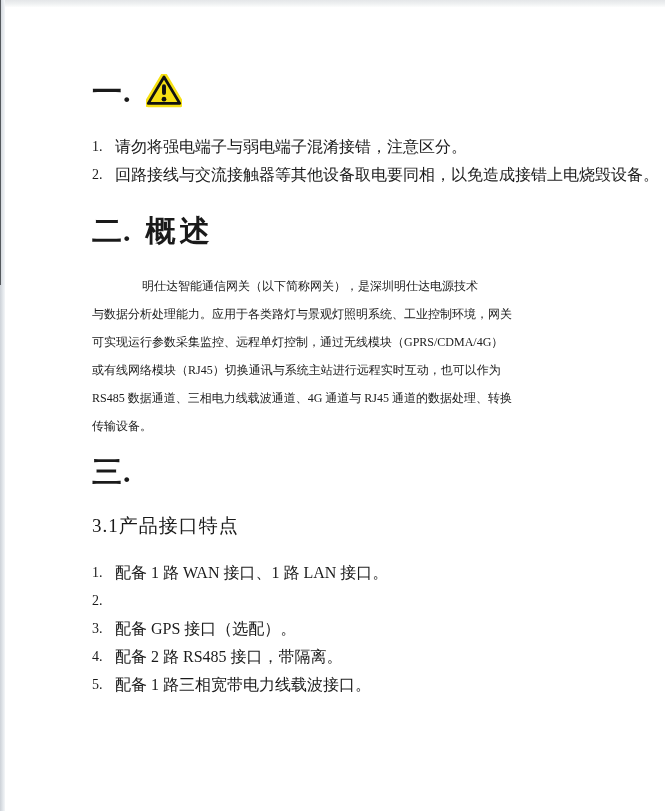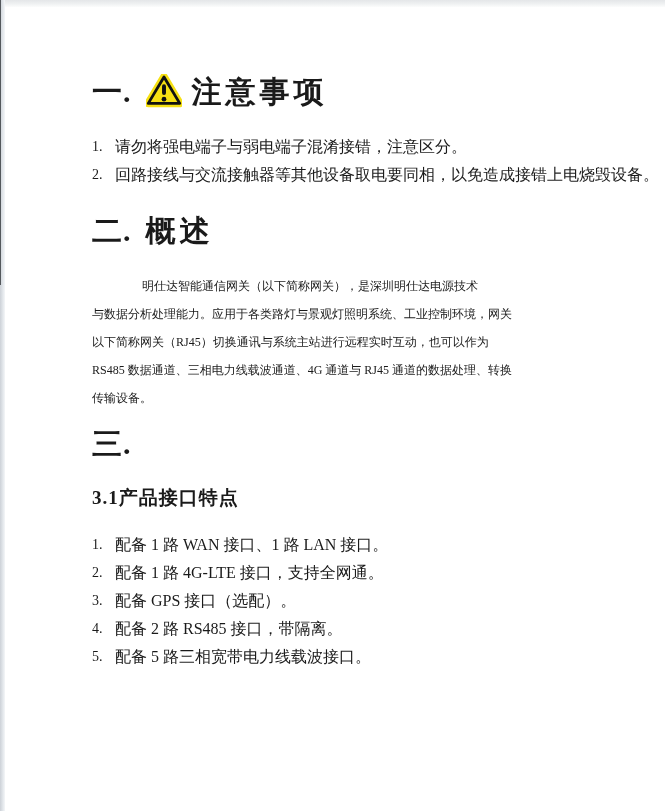--- a/index.html
+++ b/index.html
@@ -80,21 +80,21 @@
     line-height: 28px;
   }
   .pline {
     white-space: nowrap;
     text-align: justify;
   }
   .pline-indent { text-indent: 50px; }
   .h2 {
     margin-top: 22px;
     font-size: 19px;
-    font-weight: bold;
+    font-weight: normal;
     line-height: 26px;
     letter-spacing: 1px;
   }
 </style>
 </head>
 <body>
 
 <div class="page">
   <div class="top-edge"></div>
   <div class="left-edge"></div>
@@ -105,21 +105,20 @@
     <div class="h1 h1-first">
       <span class="h-num">一.</span>
       <span class="warn-icon">
         <svg width="36" height="34" viewBox="0 0 64 58" aria-hidden="true">
           <path d="M32 4 L60 51 H4 Z" fill="none" stroke="#f6e013" stroke-width="14" stroke-linejoin="round"></path>
           <path d="M32 4 L60 51 H4 Z" fill="#f6e013" stroke="#111111" stroke-width="5" stroke-linejoin="round"></path>
           <rect x="28.5" y="17" width="7" height="19" rx="3.5" fill="#111111"></rect>
           <circle cx="32" cy="43.5" r="4.2" fill="#111111"></circle>
         </svg>
       </span>
-      <span class="h-title">注意事项</span>
     </div>
 
     <div class="notice-list">
       <div class="li">
         <span class="num">1.</span>
         <span class="txt">请勿将强电端子与弱电端子混淆接错，注意区分。</span>
       </div>
       <div class="li">
         <span class="num">2.</span>
         <span class="txt">回路接线与交流接触器等其他设备取电要同相，以免造成接错上电烧毁设备。</span>
@@ -127,48 +126,48 @@
     </div>
 
     <div class="h1 h1-second">
       <span class="h-num">二.</span>
       <span class="h-title">概述</span>
     </div>
 
     <div class="para">
       <div class="pline pline-indent">明仕达智能通信网关（以下简称网关），是深圳明仕达电源技术</div>
       <div class="pline">与数据分析处理能力。应用于各类路灯与景观灯照明系统、工业控制环境，网关</div>
-      <div class="pline">以下简称网关（RJ45）切换通讯与系统主站进行远程实时互动，也可以作为</div>
+      <div class="pline">可实现运行参数采集监控、远程单灯控制，通过无线模块（GPRS/CDMA/4G）</div>
+      <div class="pline">或有线网络模块（RJ45）切换通讯与系统主站进行远程实时互动，也可以作为</div>
       <div class="pline">RS485 数据通道、三相电力线载波通道、4G 通道与 RJ45 通道的数据处理、转换</div>
       <div class="pline">传输设备。</div>
     </div>
 
     <div class="h1 h1-third">
       <span class="h-num">三.</span>
     </div>
 
     <div class="h2">3.1产品接口特点</div>
 
     <div class="features-list">
       <div class="li">
         <span class="num">1.</span>
         <span class="txt">配备 1 路 WAN 接口、1 路 LAN 接口。</span>
       </div>
       <div class="li">
         <span class="num">2.</span>
-        <span class="txt">配备 1 路 4G-LTE 接口，支持全网通。</span>
       </div>
       <div class="li">
         <span class="num">3.</span>
         <span class="txt">配备 GPS 接口（选配）。</span>
       </div>
       <div class="li">
         <span class="num">4.</span>
         <span class="txt">配备 2 路 RS485 接口，带隔离。</span>
       </div>
       <div class="li">
         <span class="num">5.</span>
-        <span class="txt">配备 5 路三相宽带电力线载波接口。</span>
+        <span class="txt">配备 1 路三相宽带电力线载波接口。</span>
       </div>
     </div>
 
   </div>
 </div>
 
 </body></html>

